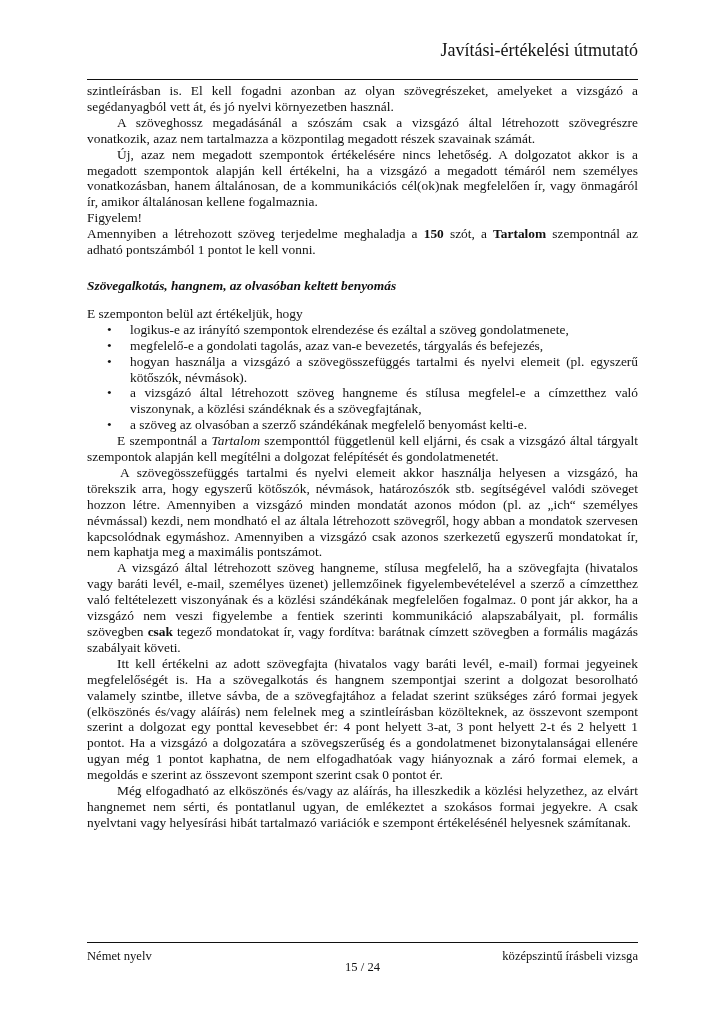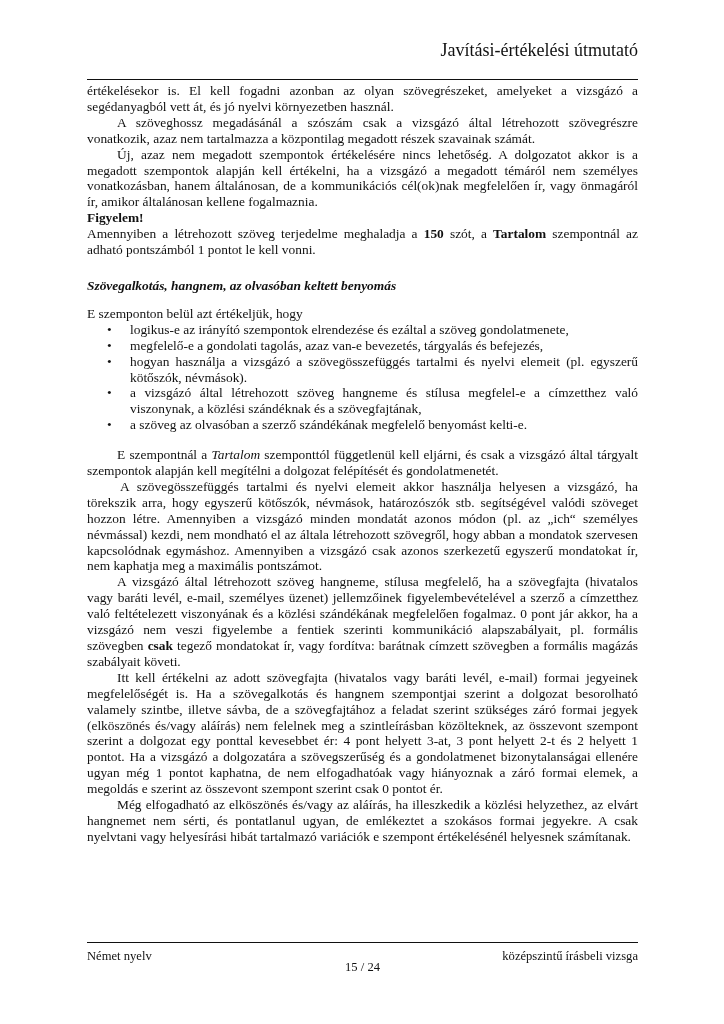--- a/index.html
+++ b/index.html
@@ -7,41 +7,41 @@
          font-family: "Liberation Serif", "DejaVu Serif", serif; color: #111111; }
   .page { position: absolute; left: 87px; top: 0; width: 551px; }
   .header-title { position: absolute; right: 0; top: 40px; font-size: 18px; }
   .rule { position: absolute; left: 0; width: 551px; height: 0; border-top: 1.6px solid #111; }
   .rule.top { top: 79px; }
   .rule.bottom { top: 942px; }
   .content { position: absolute; left: 0; top: 83px; width: 551px; font-size: 13.4px; line-height: 15.9px; }
   p { margin: 0; text-align: justify; }
   .indent { text-indent: 30px; }
   .indent2 { text-indent: 33px; }
-  .bold { font-weight: bold; }
+  .bold { font-weight: normal; }
   .section-title { font-weight: bold; font-style: italic; margin-top: 20px; margin-bottom: 12px; }
   ul { list-style: none; margin: 0; padding: 0; }
   li { position: relative; padding-left: 43px; text-align: justify; }
   li .bullet { position: absolute; left: 20px; top: 0; }
-  .after-list { margin-top: 14px; }
+  .after-list { }
   .footer { position: absolute; left: 0; top: 948px; width: 551px; font-size: 12.6px; line-height: 16px; }
   .footer .row { position: relative; height: 16px; text-decoration: underline; }
   .footer .l { position: absolute; left: 0; }
   .footer .c { position: absolute; left: 0; width: 551px; text-align: center; margin-top: 11px; }
   .footer .r { position: absolute; right: 0; }
 </style>
 </head>
 <body>
 
 <div class="page">
   <div class="header-title">Javítási-értékelési útmutató</div>
   <div class="rule top"></div>
 
   <div class="content">
-    <p>értékelésekor is. El kell fogadni azonban az olyan szövegrészeket, amelyeket a vizsgázó a segédanyagból vett át, és jó nyelvi környezetben használ.</p>
+    <p>szintleírásban is. El kell fogadni azonban az olyan szövegrészeket, amelyeket a vizsgázó a segédanyagból vett át, és jó nyelvi környezetben használ.</p>
     <p class="indent">A szöveghossz megadásánál a szószám csak a vizsgázó által létrehozott szövegrészre vonatkozik, azaz nem tartalmazza a központilag megadott részek szavainak számát.</p>
     <p class="indent">Új, azaz nem megadott szempontok értékelésére nincs lehetőség. A dolgozatot akkor is a megadott szempontok alapján kell értékelni, ha a vizsgázó a megadott témáról nem személyes vonatkozásban, hanem általánosan, de a kommunikációs cél(ok)nak megfelelően ír, vagy önmagáról ír, amikor általánosan kellene fogalmaznia.</p>
     <p class="bold">Figyelem!</p>
     <p><span>Amennyiben a létrehozott szöveg terjedelme meghaladja a </span><b>150</b><span> szót, a </span><b>Tartalom</b><span> szempontnál az adható pontszámból 1 pontot le kell vonni.</span></p>
 
     <p class="section-title">Szövegalkotás, hangnem, az olvasóban keltett benyomás</p>
     <p>E szemponton belül azt értékeljük, hogy</p>
     <ul>
       <li><span class="bullet">•</span><span>logikus-e az irányító szempontok elrendezése és ezáltal a szöveg gondolatmenete,</span></li>
       <li><span class="bullet">•</span><span>megfelelő-e a gondolati tagolás, azaz van-e bevezetés, tárgyalás és befejezés,</span></li>

